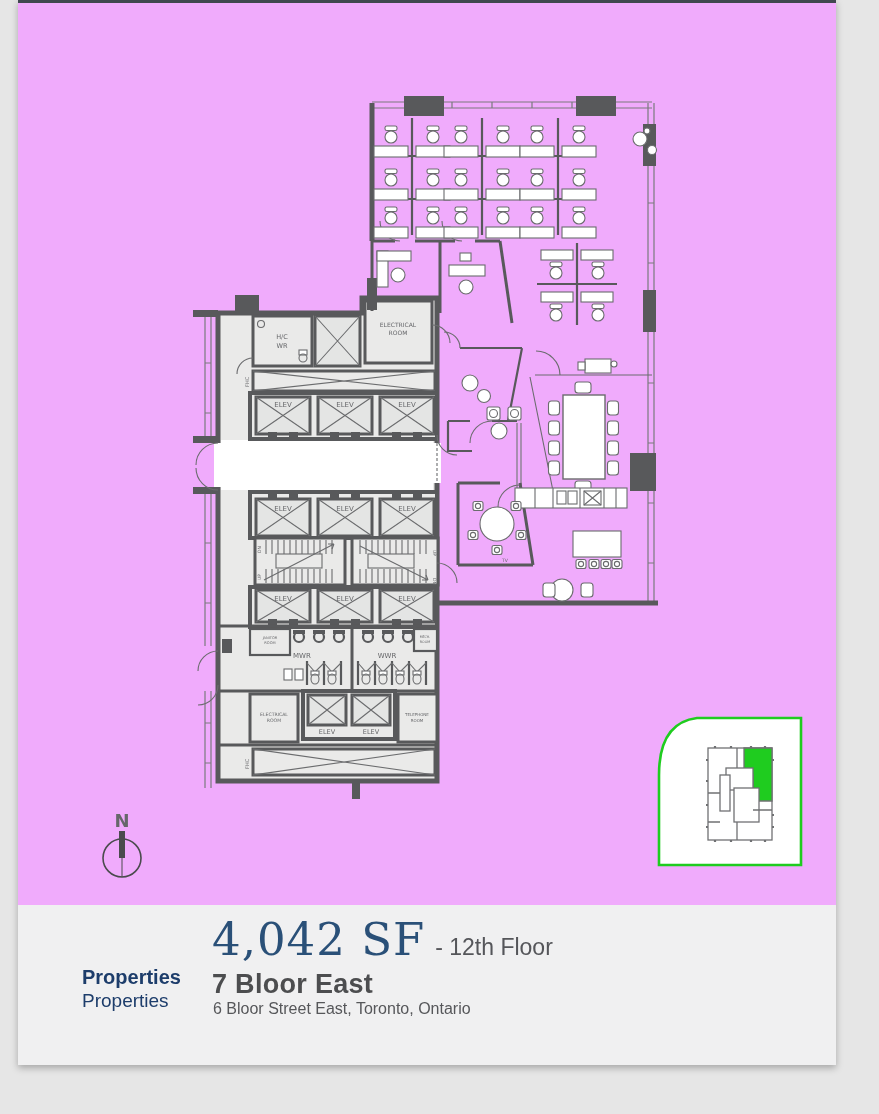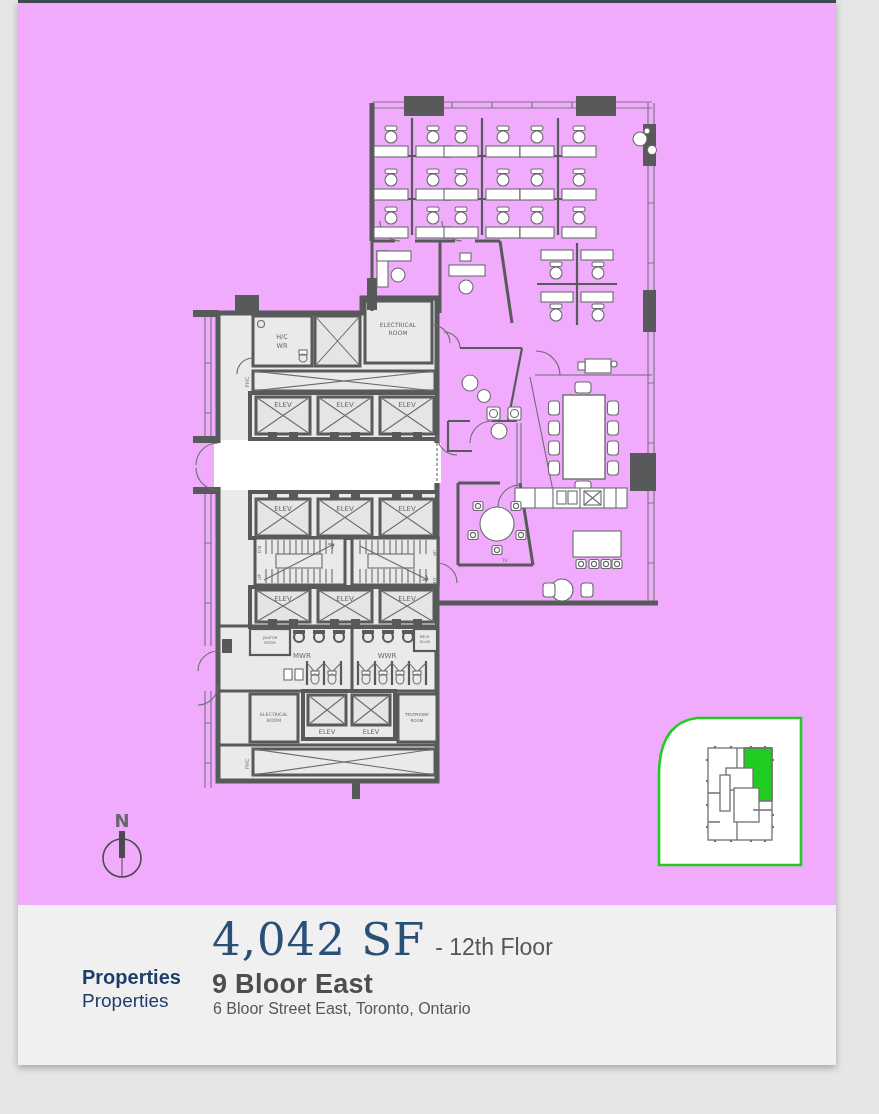--- a/index.html
+++ b/index.html
@@ -456,21 +456,21 @@
   </svg>
 
   <div class="footer">
     <div class="brand">
       <div class="b1">Properties</div>
       <div class="b2">Properties</div>
     </div>
     <div class="area-line">
       <span class="area">4,042 SF</span><span class="floor">- 12th Floor</span>
     </div>
-    <div class="building">9 Bloor East</div>
+    <div class="building">7 Bloor East</div>
     <div class="address">6 Bloor Street East, Toronto, Ontario</div>
 
     <svg class="keyplan-svg" width="150" height="153" viewBox="0 0 150 153">
       <path d="M146,3 L42,3 C18,6 4,24 4,60 L4,150 L146,150 Z" fill="#ffffff" stroke="#1fcc1f" stroke-width="2.6"></path>
       <g stroke="#707173" stroke-width="1.3" fill="none">
         <rect x="53" y="33" width="64" height="92"></rect>
         <path d="M89,33 H117 V86 H98 V60 H89 Z" fill="#1fcc1f"></path>
         <rect x="71" y="53" width="27" height="22" fill="#ffffff"></rect>
         <rect x="79" y="73" width="25" height="34" fill="#ffffff"></rect>
         <rect x="65" y="60" width="10" height="36" fill="#ffffff"></rect>

